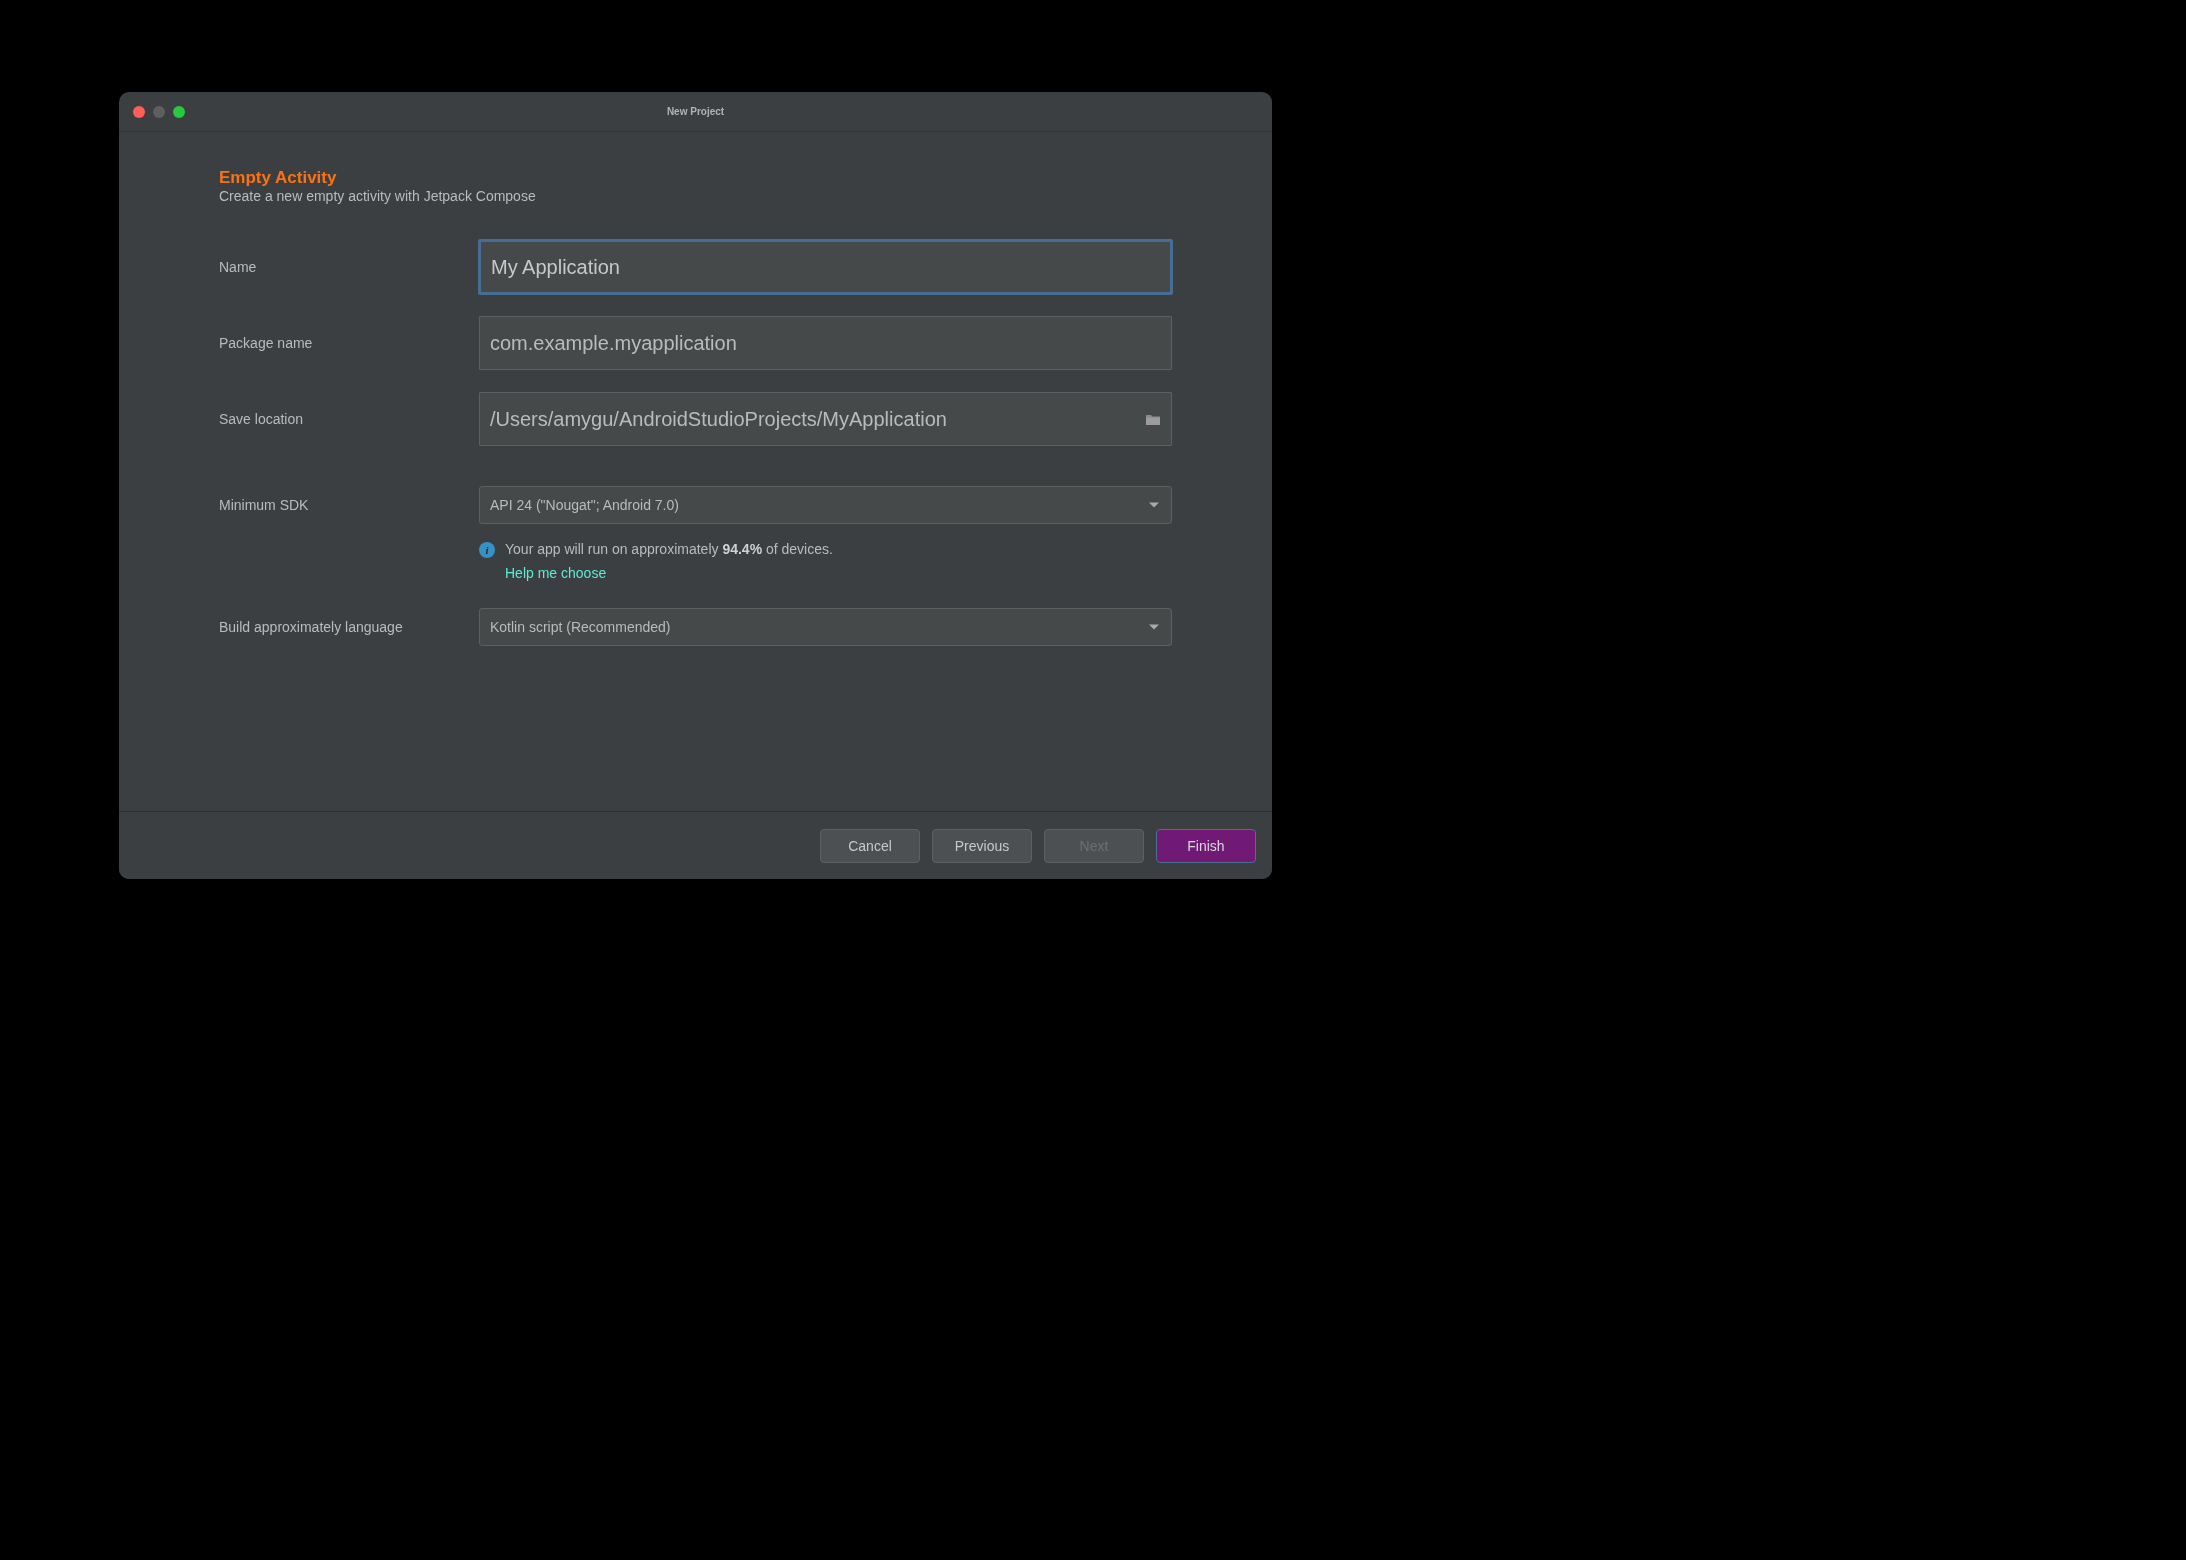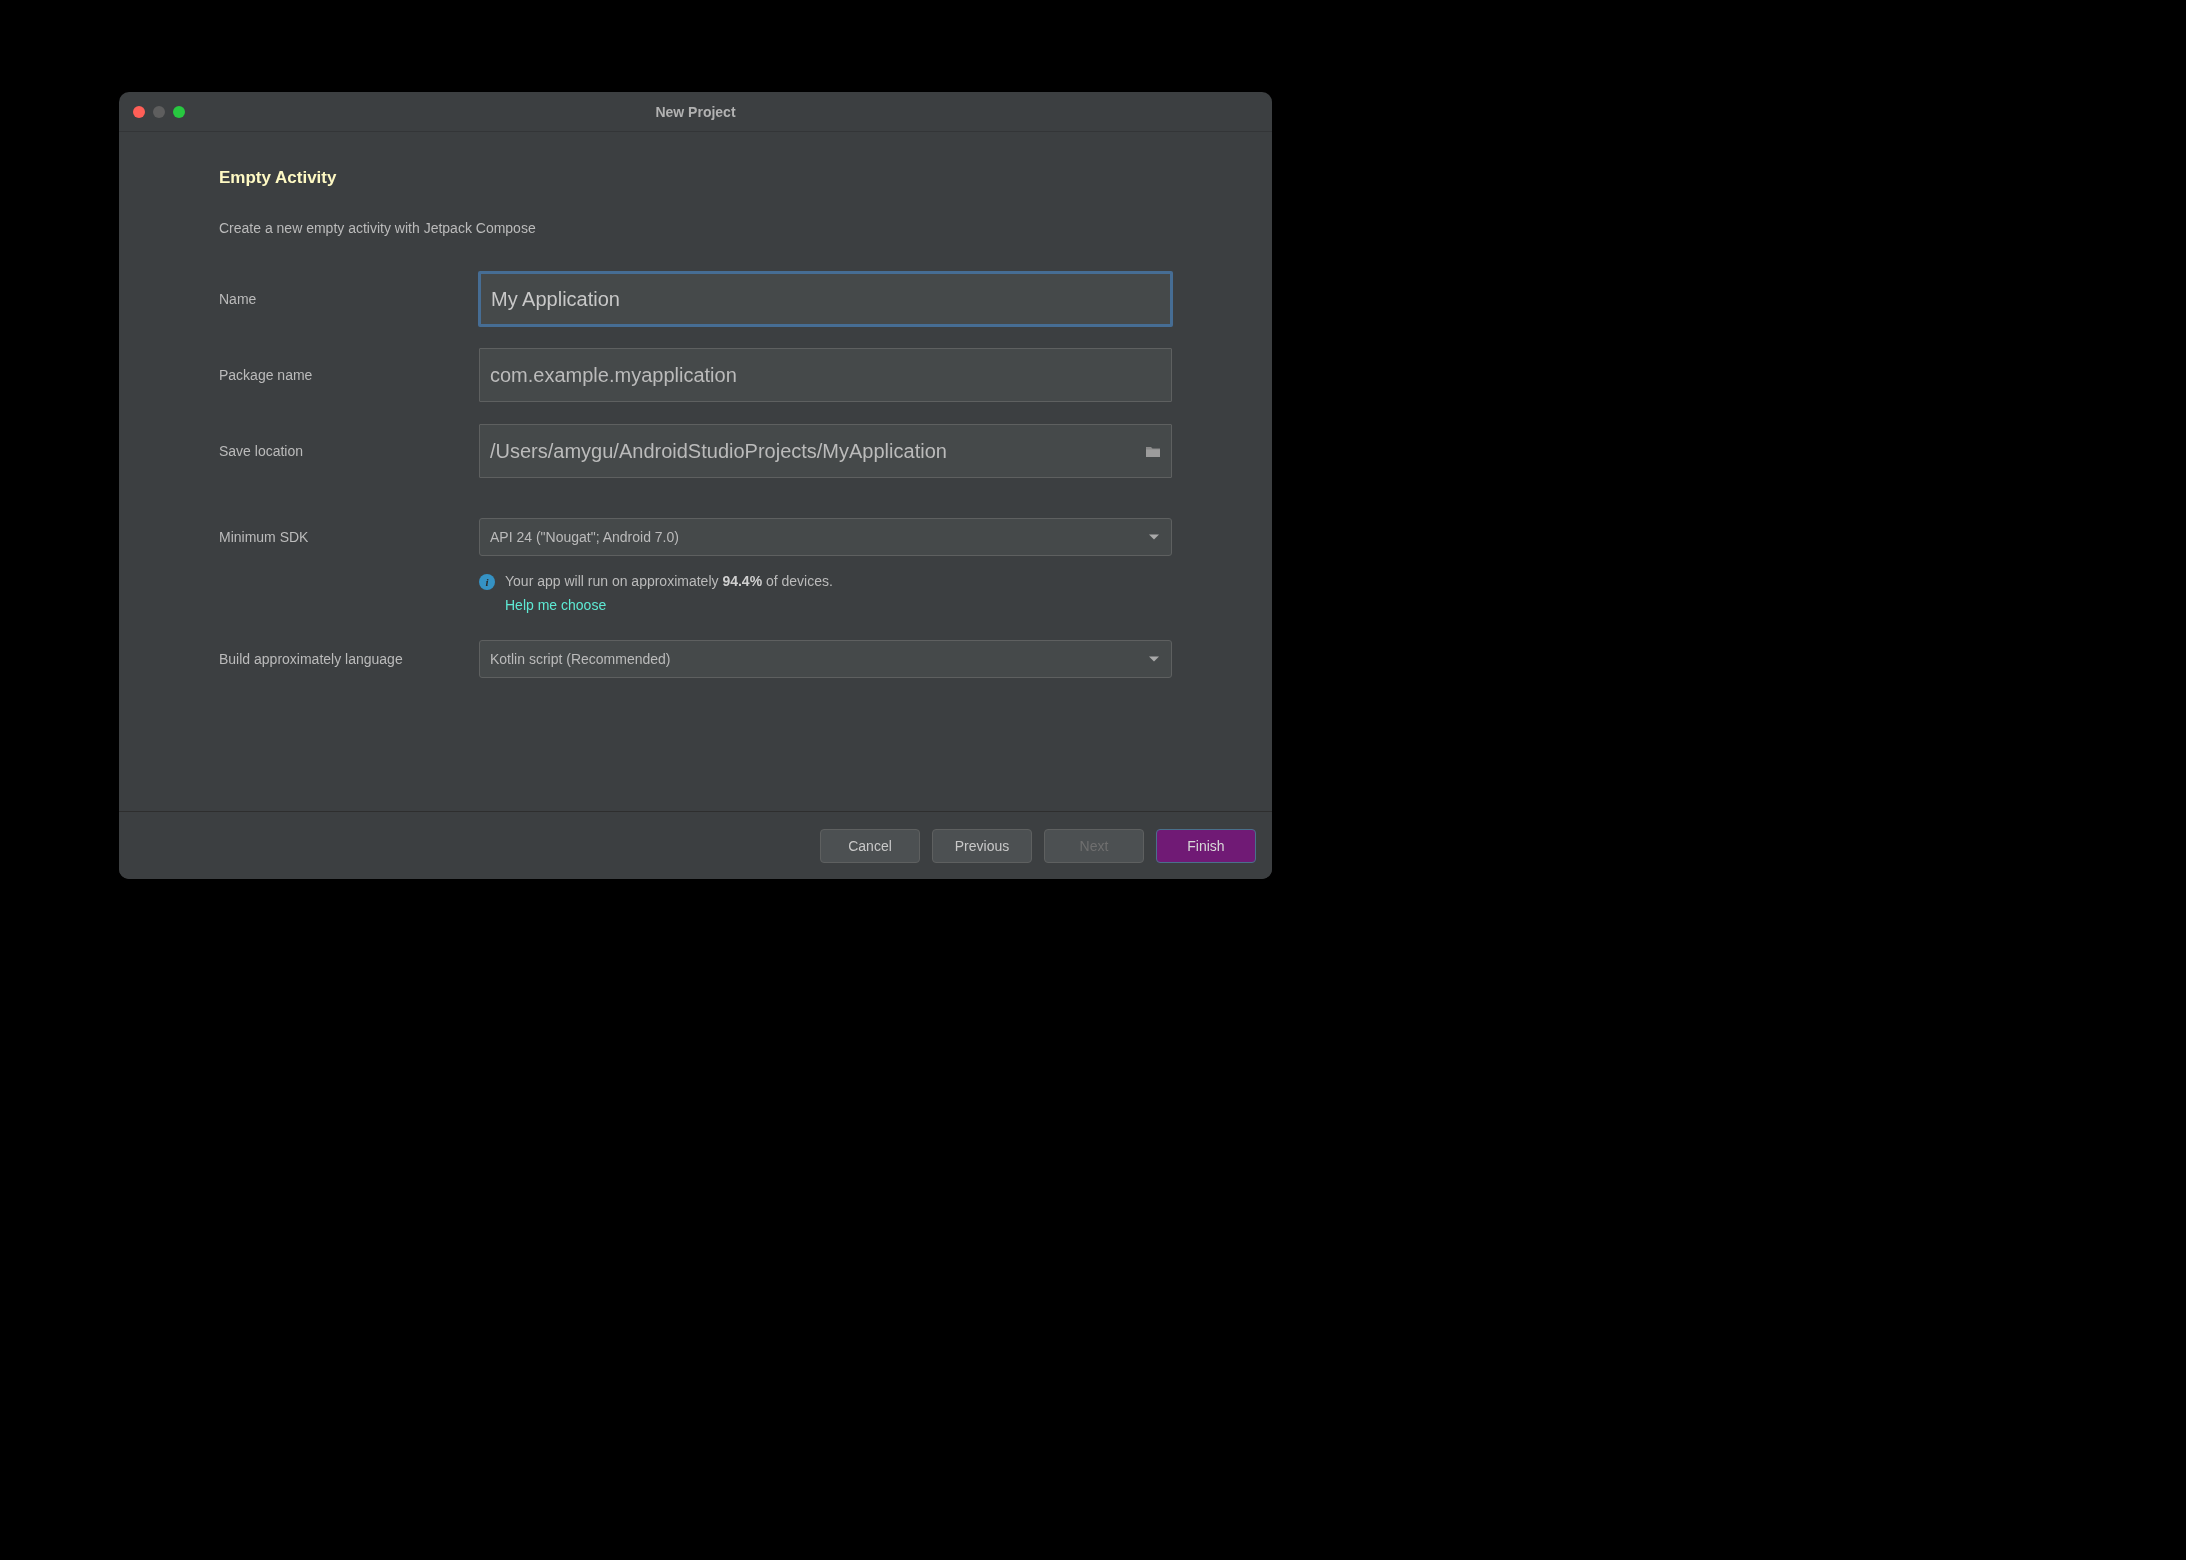--- a/index.html
+++ b/index.html
@@ -55,36 +55,35 @@
     .traffic-light.red { background: #ff5f57; }
     .traffic-light.yellow { background: #5e5e5e; }
     .traffic-light.green { background: #28c840; }
 
     .window-title {
       position: absolute;
       left: 0;
       right: 0;
       text-align: center;
       color: #b2b2b2;
-      font-size: 14px;
+      font-size: 10px;
       font-weight: 600;
       pointer-events: none;
     }
 
     .content {
       flex: 1;
       padding: 36px 100px 0 100px;
       color: #bbbbbb;
     }
 
     .section-heading {
-      color: #fef9c3;
+      color: #f97316;
       font-size: 17px;
       font-weight: 700;
-      margin-bottom: 32px;
     }
 
     .section-description {
       color: #bbbbbb;
       font-size: 14px;
       margin-bottom: 36px;
     }
 
     .form-row {
       display: flex;

